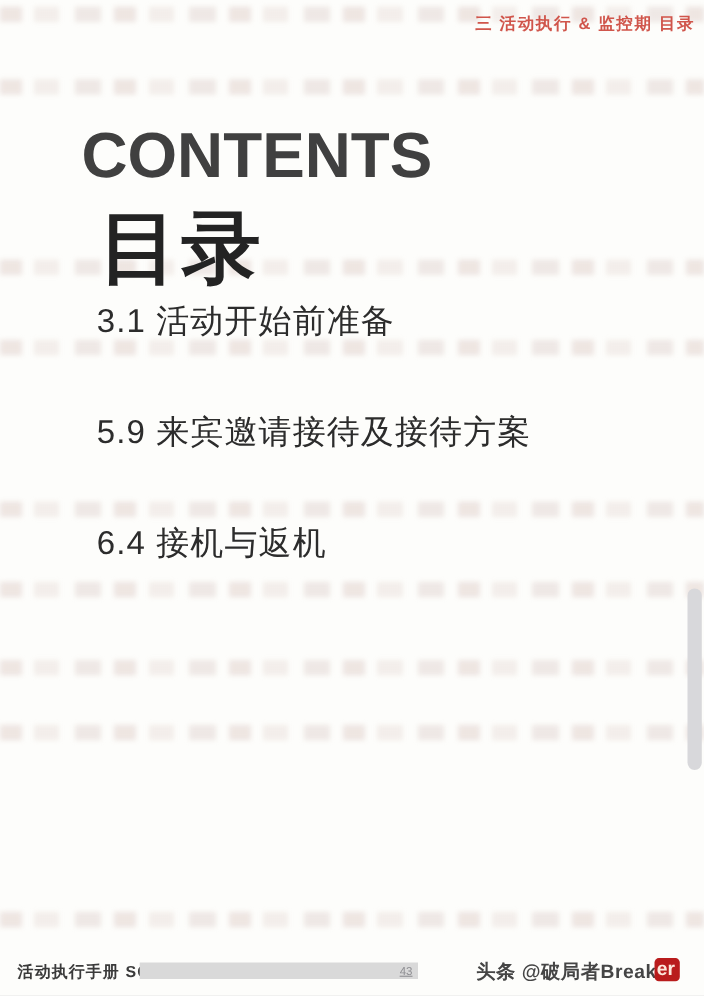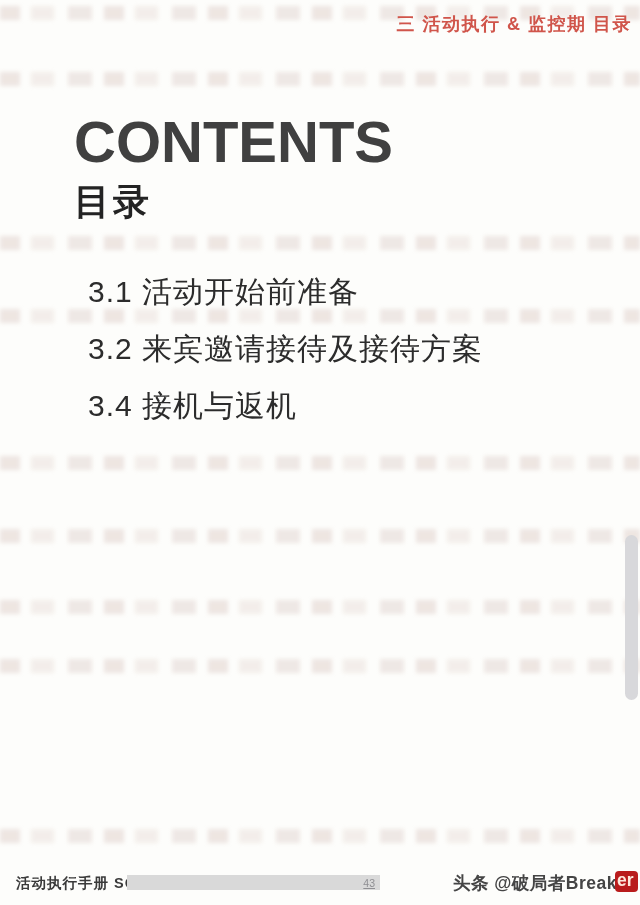--- a/index.html
+++ b/index.html
@@ -18,39 +18,39 @@
     background:repeating-linear-gradient(90deg,
       rgba(214,192,186,0.38) 0 20px, rgba(255,255,255,0) 20px 31px,
       rgba(219,200,193,0.28) 31px 54px, rgba(255,255,255,0) 54px 68px,
       rgba(211,191,186,0.33) 68px 92px, rgba(255,255,255,0) 92px 104px);
     filter:blur(2.2px);
     pointer-events:none;
   }
 
   .section-header{
     position:absolute;top:12px;right:8px;
-    font-size:18px;font-weight:700;letter-spacing:1.5px;
+    font-size:15px;font-weight:700;letter-spacing:1.5px;
     color:#d0554b;
     white-space:nowrap;
   }
 
   .title-en{
     position:absolute;left:74px;top:108px;
     font-size:58px;font-weight:800;letter-spacing:0px;
     color:#404040;
   }
   .title-zh{
-    position:absolute;left:74px;top:178px;
-    font-size:36px;font-weight:800;letter-spacing:3px;
+    position:absolute;left:90px;top:178px;
+    font-size:72px;font-weight:800;letter-spacing:3px;
     color:#232323;
   }
 
   .toc{
     position:absolute;left:88px;top:272px;
-    display:flex;flex-direction:column;gap:16px;
+    display:flex;flex-direction:column;gap:60px;
   }
   .toc-item{
     font-size:30px;font-weight:500;color:#2c2c2c;
     letter-spacing:1px;white-space:nowrap;
   }
 
   .scrollbar-thumb{
     position:absolute;right:2px;top:535px;
     width:13px;height:165px;
     background:#d8d8db;border-radius:7px;
@@ -64,21 +64,21 @@
   }
   .footer-bar{
     position:absolute;left:127px;top:4px;
     width:253px;height:15px;background:#d9d9d9;
     display:flex;align-items:center;justify-content:flex-end;
   }
   .footer-pagenum{
     font-size:10.5px;color:#8f8f93;padding-right:5px;text-decoration:underline;
   }
   .footer-author{
-    position:absolute;right:2px;top:0px;
+    position:absolute;right:22px;top:0px;
     font-size:17.5px;font-weight:700;color:#454545;
     letter-spacing:0.5px;white-space:nowrap;
     text-shadow:0.5px 0.5px 0 rgba(255,255,255,0.8);
   }
   .toutiao-icon{
     display:inline-block;position:relative;
     width:23px;height:21px;margin-left:-2px;
     background:#b91c1c;border-radius:4px;
     vertical-align:-3px;
     text-align:center;
@@ -104,22 +104,22 @@
   <div class="wm-row" style="top:659px"></div>
   <div class="wm-row" style="top:829px"></div>
 
   <div class="section-header">三 活动执行 &amp; 监控期 目录</div>
 
   <div class="title-en">CONTENTS</div>
   <div class="title-zh">目录</div>
 
   <div class="toc">
     <div class="toc-item">3.1 活动开始前准备</div>
-    <div class="toc-item">3.2 来宾邀请接待及接待方案</div>
-    <div class="toc-item">3.4 接机与返机</div>
+    <div class="toc-item">5.9 来宾邀请接待及接待方案</div>
+    <div class="toc-item">6.4 接机与返机</div>
   </div>
 
   <div class="scrollbar-thumb"></div>
 
   <div class="footer">
     <div class="footer-manual">活动执行手册 SOP</div>
     <div class="footer-bar">
       <span class="footer-pagenum">43</span>
     </div>
     <div class="footer-author">

